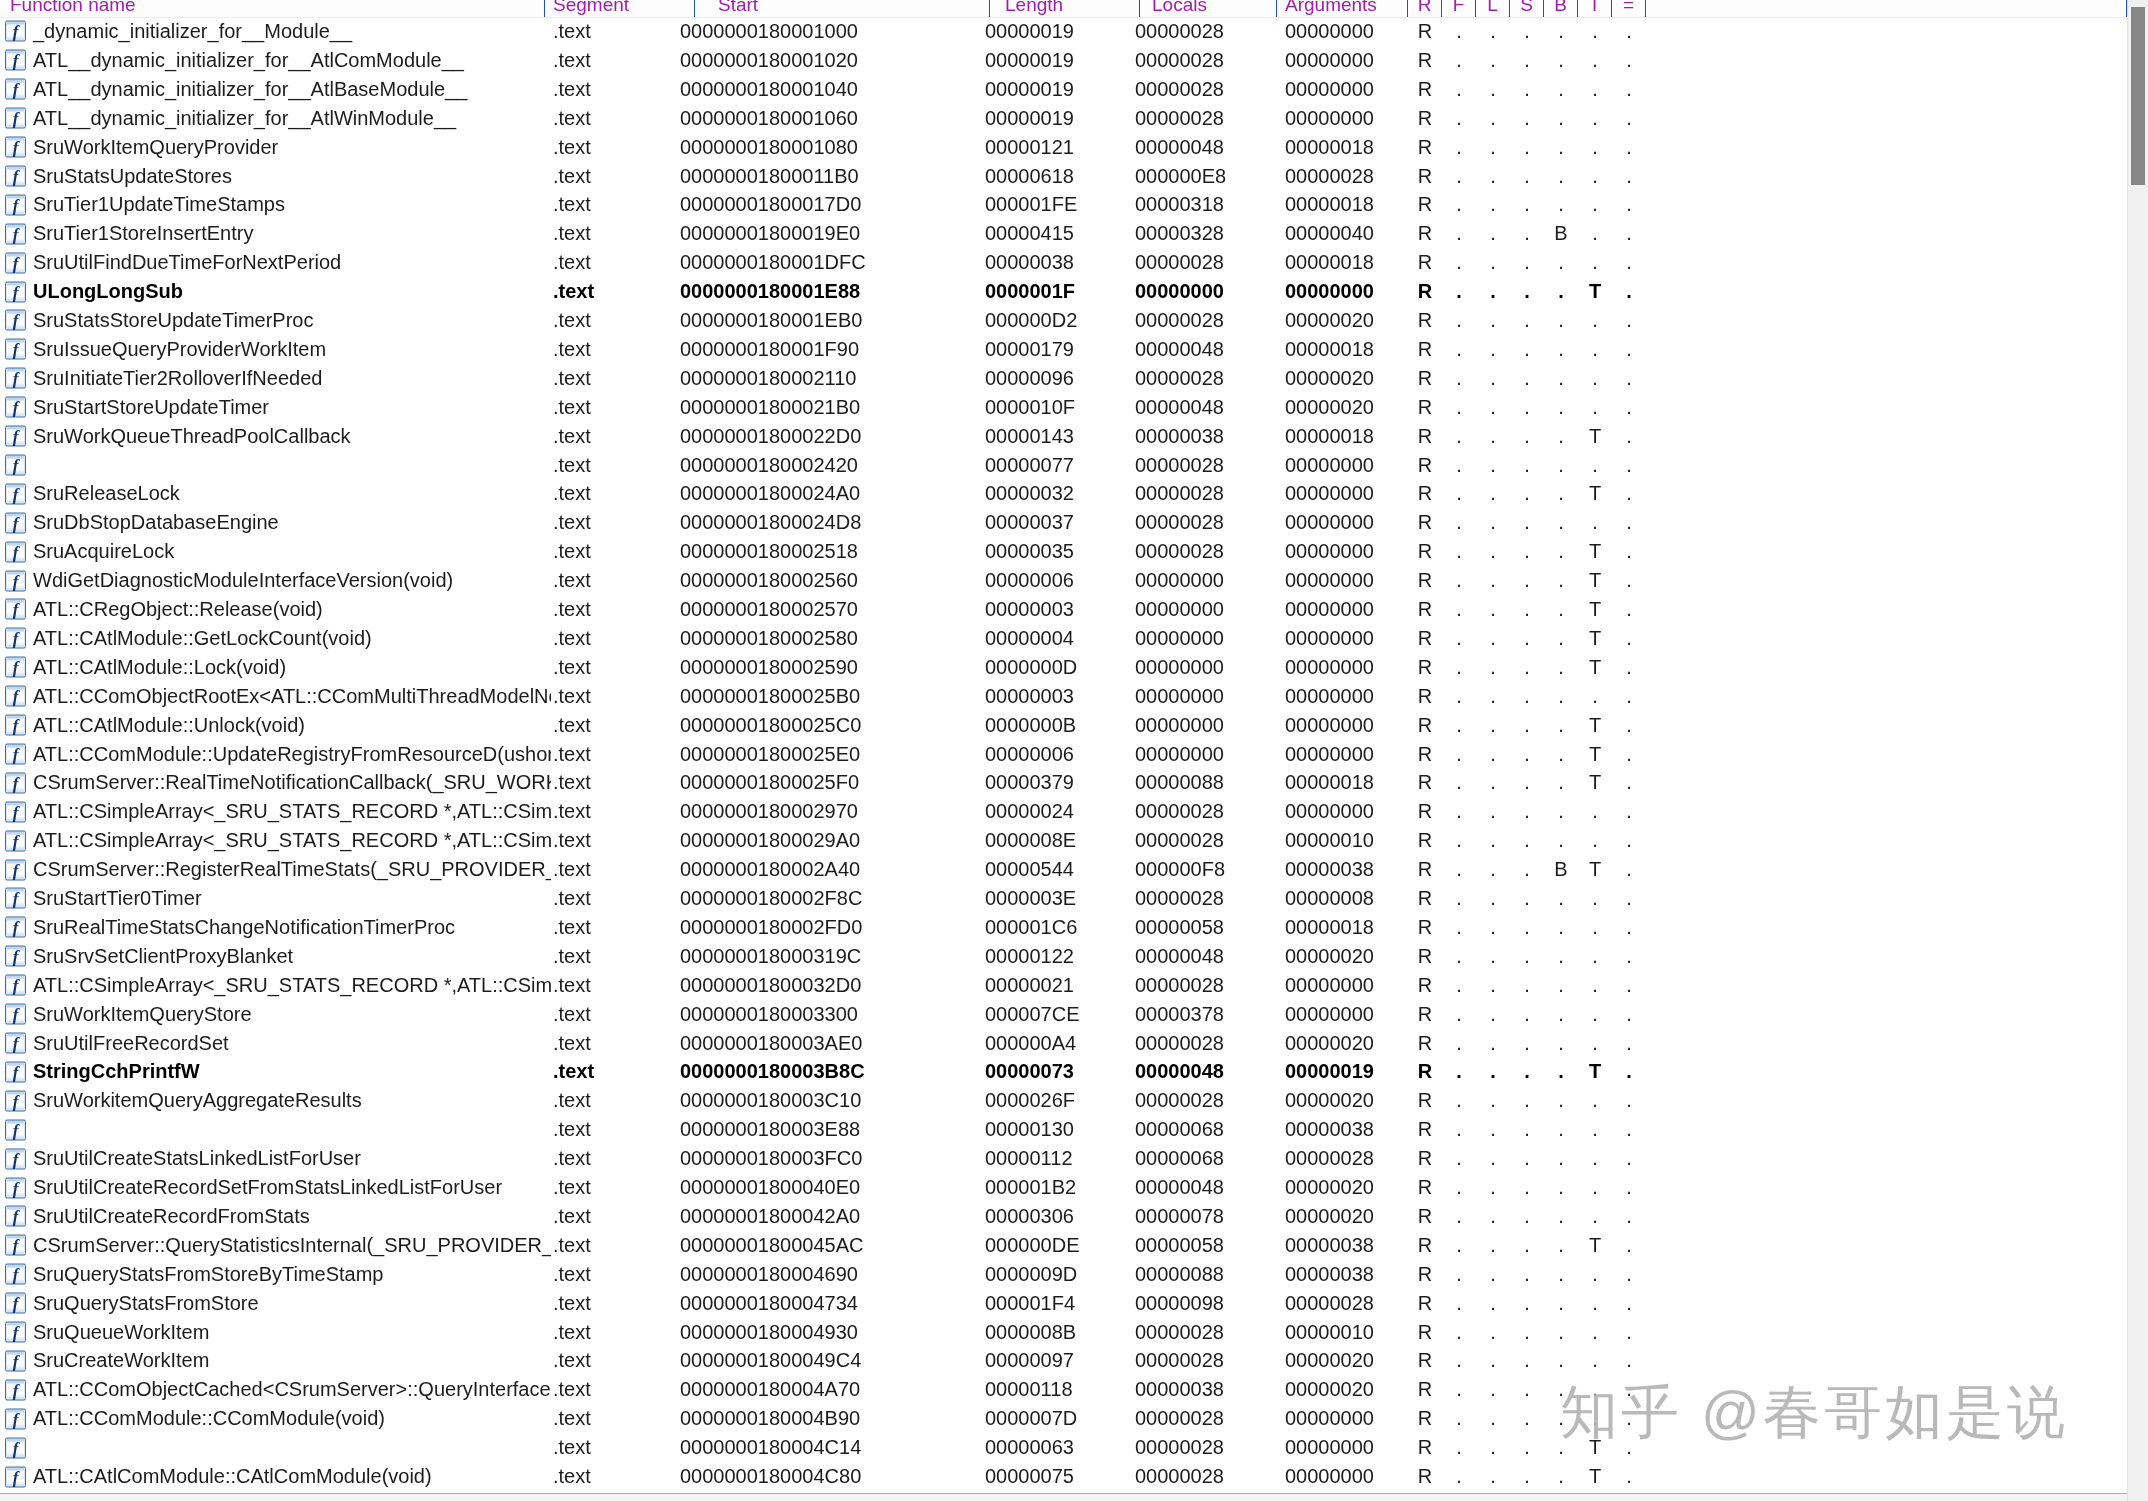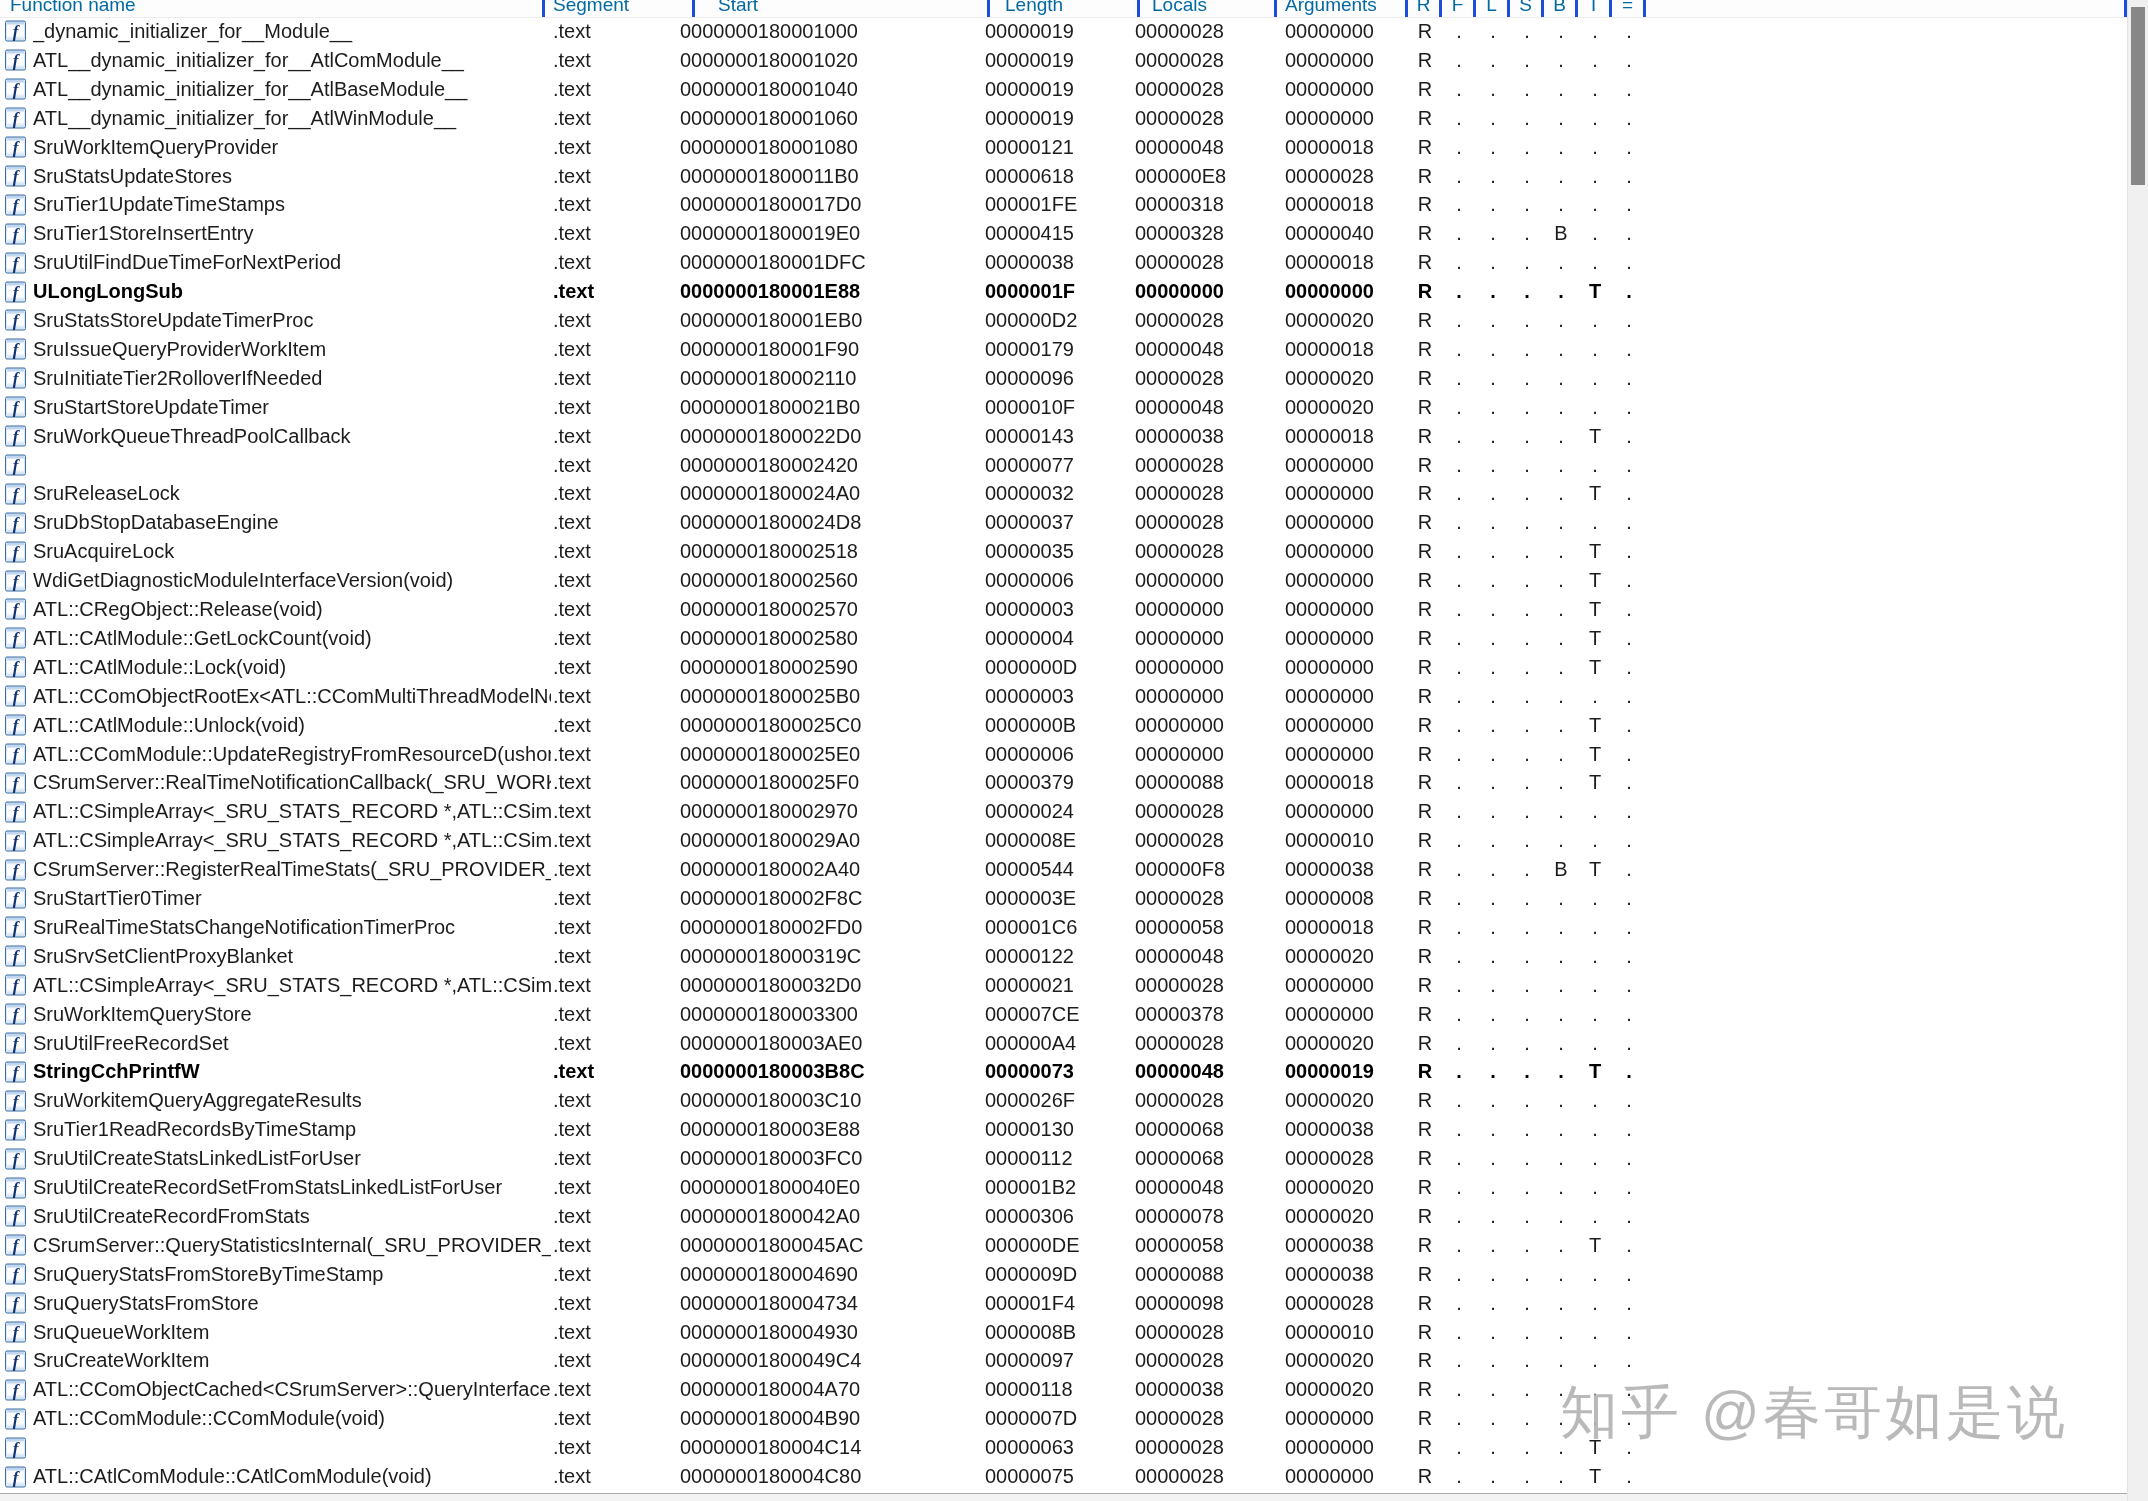--- a/index.html
+++ b/index.html
@@ -10,22 +10,22 @@
     color:#1c1c1c;
   }
   
   .hdr{
     position:absolute;top:0;left:0;height:17px;width:2127px;
     background:#ffffff;overflow:hidden;white-space:nowrap;
     border-bottom:1px solid #ededed;
   }
   .hdr-cell{
     display:inline-block;vertical-align:top;height:17px;box-sizing:border-box;
-    border-right:3px solid #1d4ed8;background:#fdfdfd;
-    font-size:19px;color:#0369a1;overflow:hidden;
+    border-right:1px solid #1d4ed8;background:#fdfdfd;
+    font-size:19px;color:#a21caf;overflow:hidden;
   }
   .hdr-cell .lbl{position:relative;top:-6px;display:block;}
   
   .rows{position:absolute;top:17px;left:0;width:2127px;}
   .row{position:absolute;left:0;width:2127px;height:28.9px;line-height:28.9px;font-size:20px;}
   .row.bold{font-weight:700;color:#000;}
   .cell{position:absolute;top:0;white-space:nowrap;overflow:hidden;}
   .c-name{left:33px;width:518px;}
   .c-seg{left:553px;width:120px;}
   .c-start{left:680px;width:295px;}
@@ -748,21 +748,20 @@
       <span class="cell c-flag" style="left: 1480px;">.</span>
       <span class="cell c-flag" style="left: 1514px;">.</span>
       <span class="cell c-flag" style="left: 1548px;">.</span>
       <span class="cell c-flag" style="left: 1582px;">.</span>
       <span class="cell c-flag" style="left: 1616px;">.</span>
     </div>
     <div class="row" style="top: 1098.28px;">
       <span class="ficon">
         <span class="g">f</span>
       </span>
-      <span class="cell c-name">SruTier1ReadRecordsByTimeStamp</span>
       <span class="cell c-seg">.text</span>
       <span class="cell c-start">0000000180003E88</span>
       <span class="cell c-len">00000130</span>
       <span class="cell c-loc">00000068</span>
       <span class="cell c-arg">00000038</span>
       <span class="cell c-flag" style="left: 1412px;">R</span>
       <span class="cell c-flag" style="left: 1446px;">.</span>
       <span class="cell c-flag" style="left: 1480px;">.</span>
       <span class="cell c-flag" style="left: 1514px;">.</span>
       <span class="cell c-flag" style="left: 1548px;">.</span>

